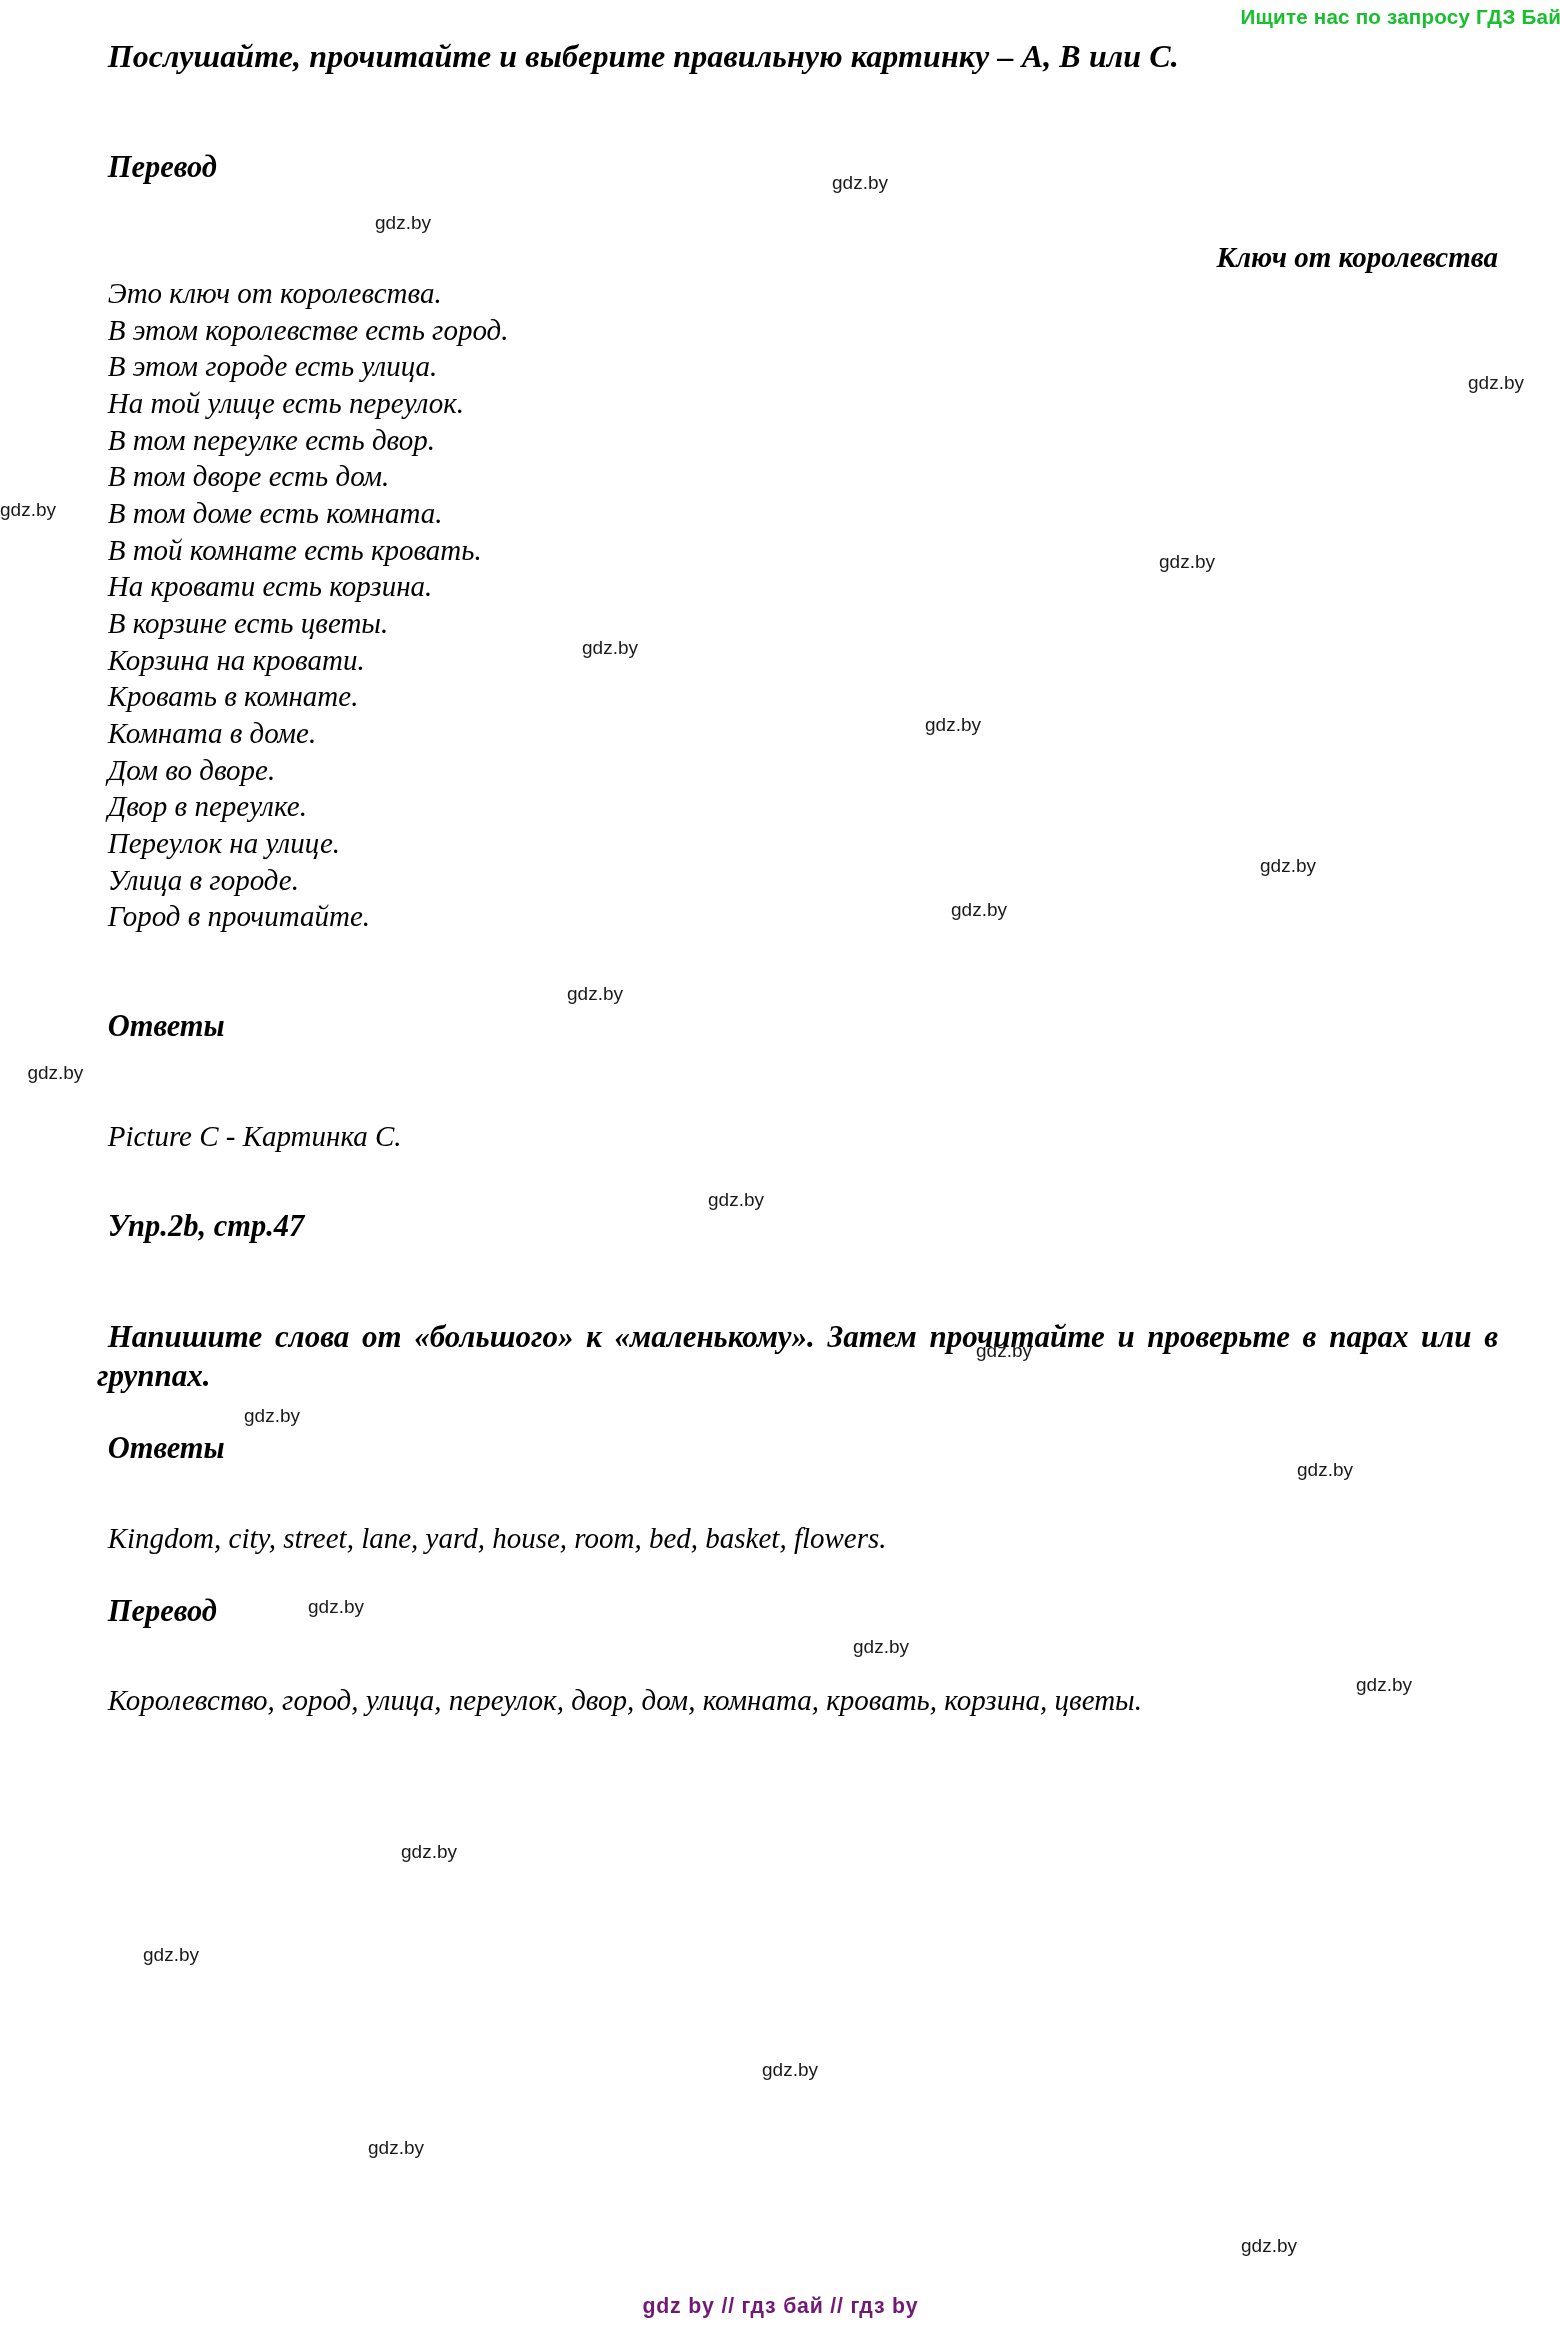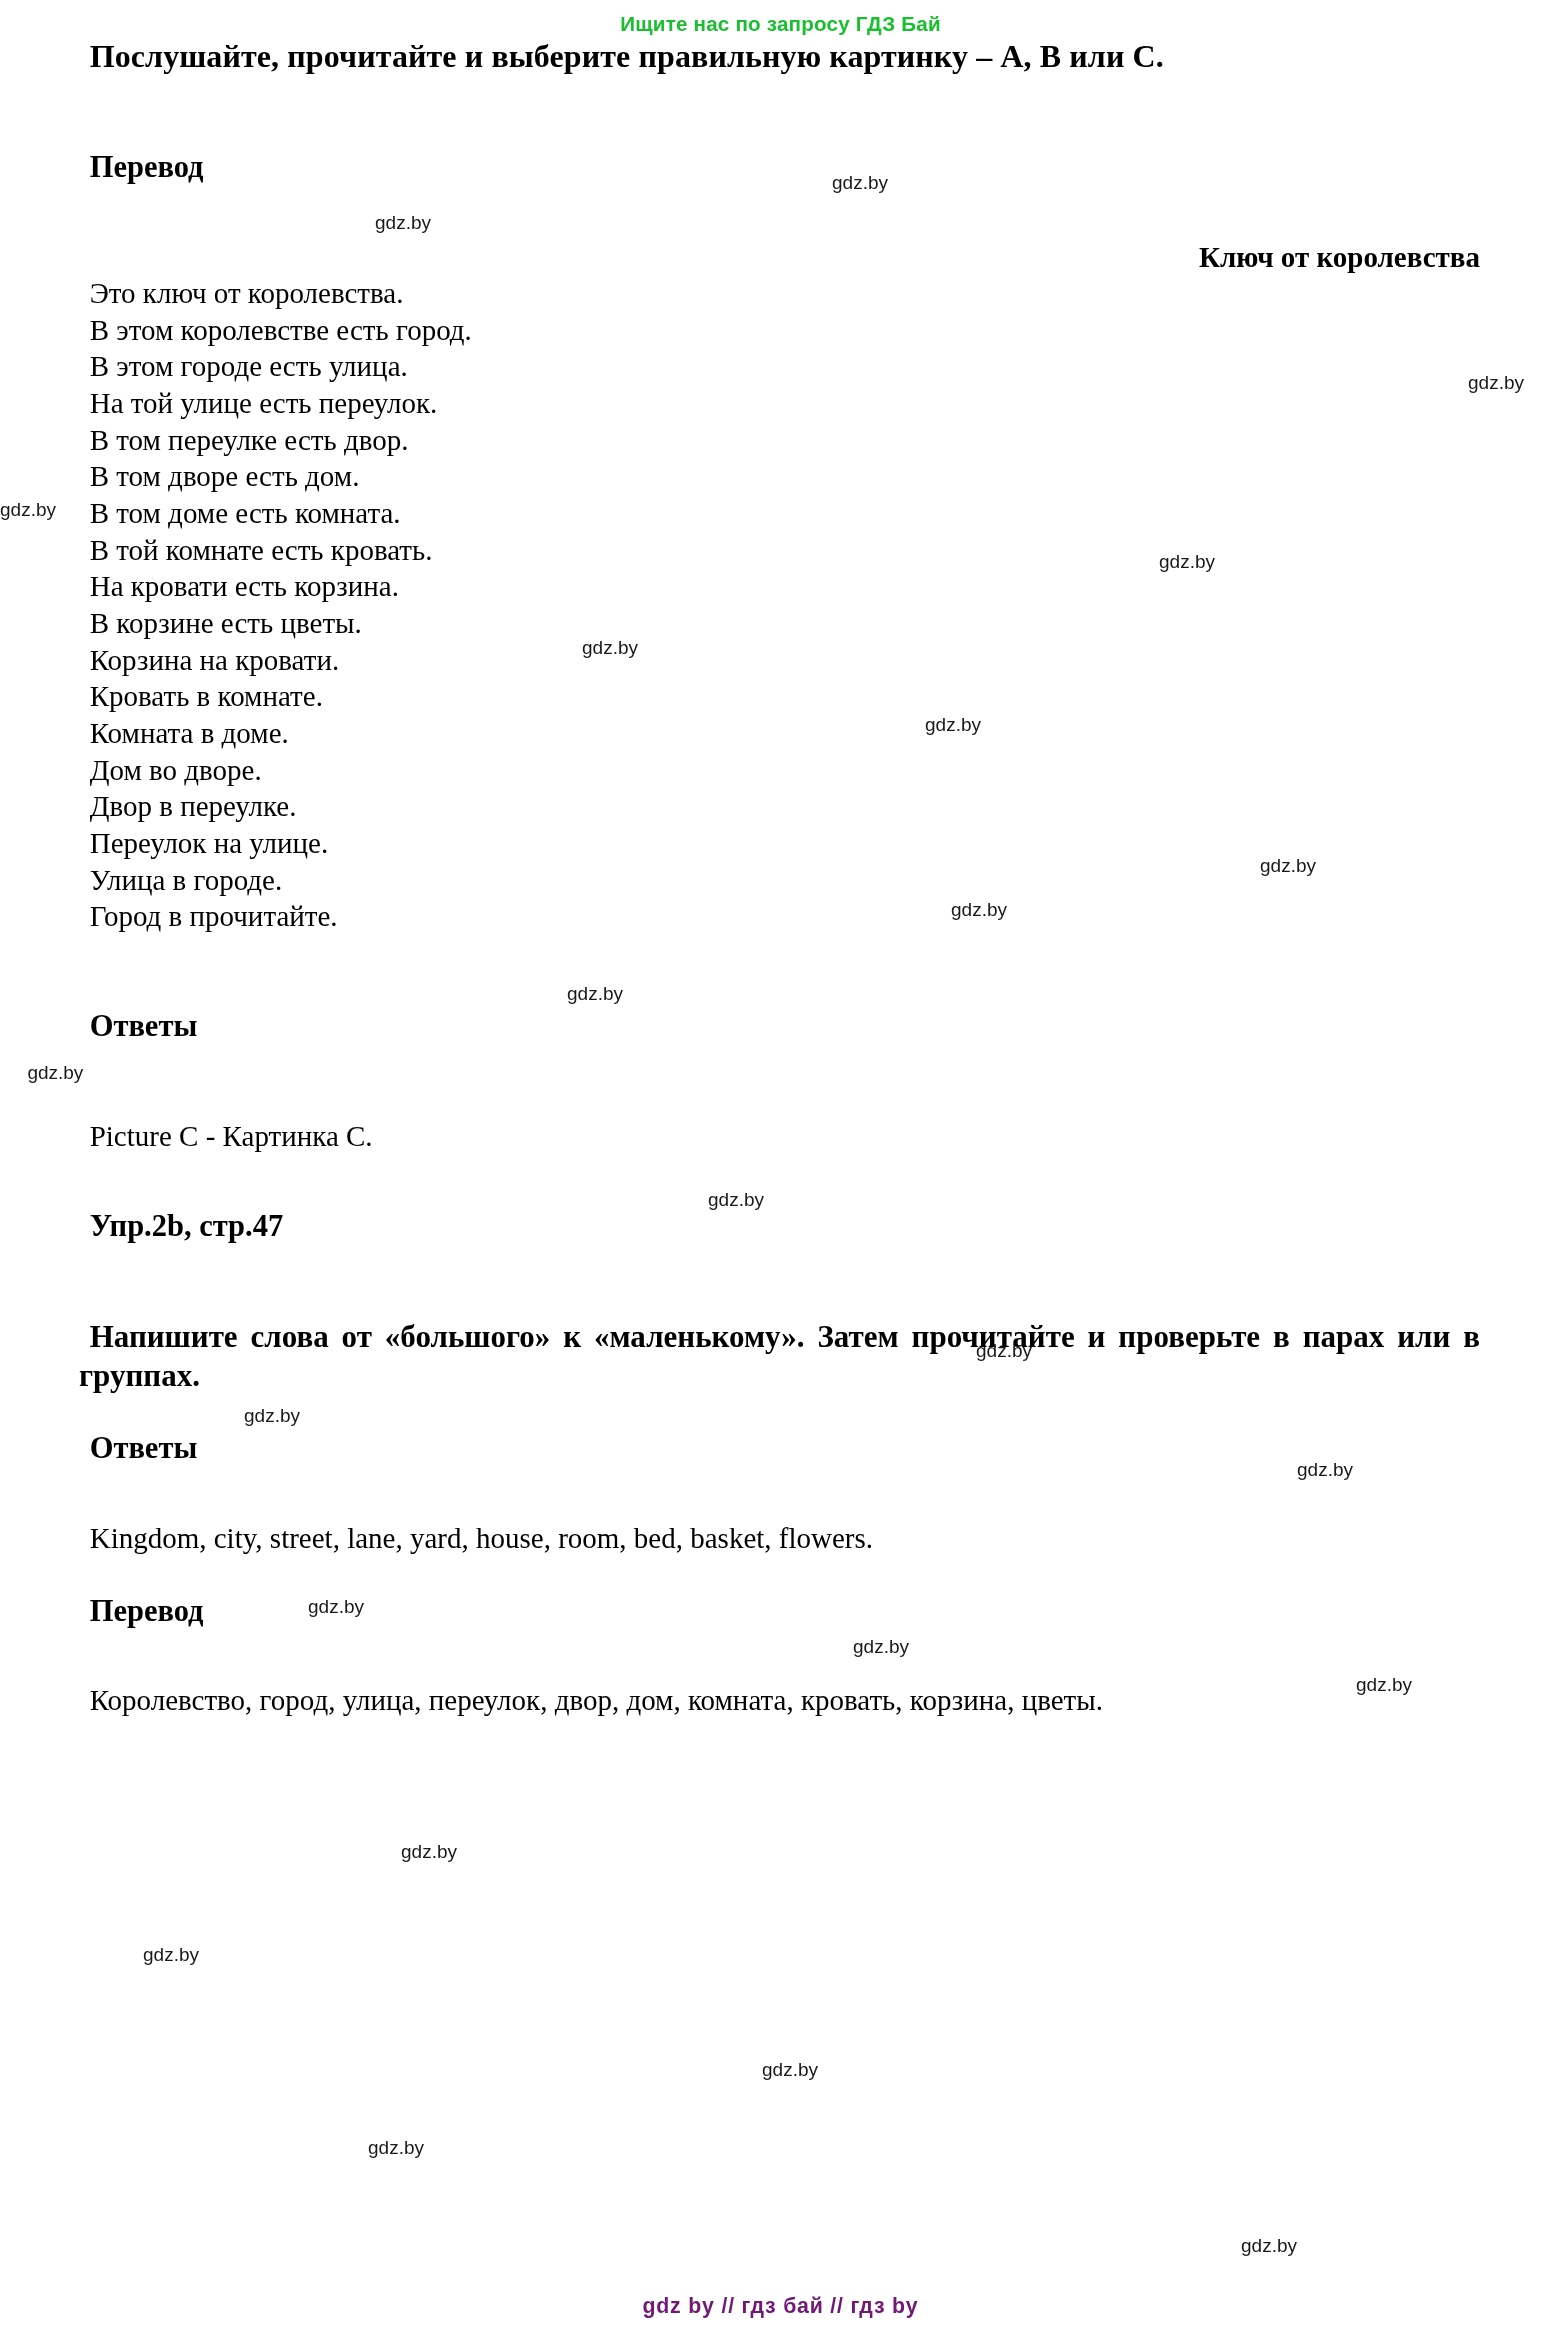--- a/index.html
+++ b/index.html
@@ -15,43 +15,44 @@
     color: #000000;
     overflow: hidden;
   }
 
   
   .promo-banner {
     position: absolute;
     top: 0px;
     left: 0;
     width: 100%;
-    text-align: center;
+    text-align: right;
     font-family: "Liberation Sans", sans-serif;
     font-weight: bold;
     font-size: 20.6px;
     letter-spacing: 0.2px;
     color: #19bf2e;
-    padding-top: 12px;
+    padding-top: 5px;
   }
 
   
   .page {
     position: absolute;
     top: 0;
     left: 0;
     width: 1561px;
     height: 2342px;
   }
 
   .content {
     position: absolute;
-    left: 79px;
+    left: 97px;
     top: 37px;
     width: 1401px;
+    font-style: italic;
   }
 
   h1.task-title {
     font-size: 32px;
     font-weight: bold;
     line-height: 1.22;
     margin: 0;
     text-align: justify;
     text-align-last: left;
     text-indent: 10.7px;

